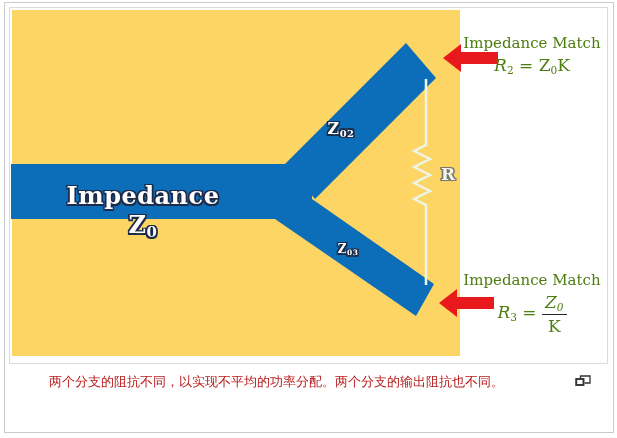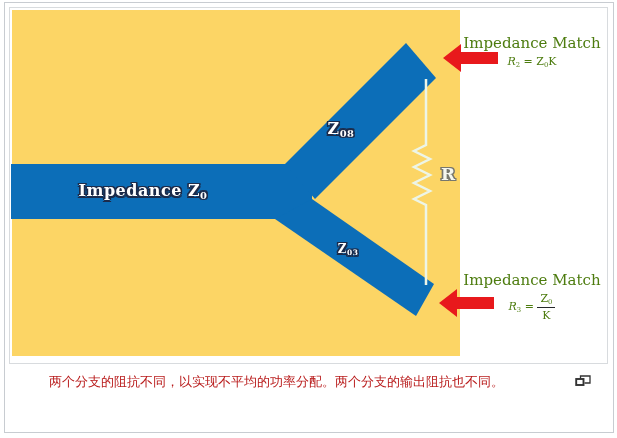--- a/index.html
+++ b/index.html
@@ -21,36 +21,36 @@
     color:#ffffff; font-weight:bold; font-family:"DejaVu Serif","Liberation Serif",serif;
     text-shadow:-1.5px -1.5px 0 #1c2b4a, 1.5px -1.5px 0 #1c2b4a, -1.5px 1.5px 0 #1c2b4a,
       1.5px 1.5px 0 #1c2b4a, -1.5px 0 0 #1c2b4a, 1.5px 0 0 #1c2b4a, 0 -1.5px 0 #1c2b4a, 0 1.5px 0 #1c2b4a;
     letter-spacing:0.5px;
   }
   .r-label {
     color:#f5f7ef; font-weight:bold; font-family:"DejaVu Serif","Liberation Serif",serif;
     text-shadow:-1.3px -1.3px 0 #77776d, 1.3px -1.3px 0 #77776d, -1.3px 1.3px 0 #77776d,
       1.3px 1.3px 0 #77776d, -1.3px 0 0 #77776d, 1.3px 0 0 #77776d, 0 -1.3px 0 #77776d, 0 1.3px 0 #77776d;
   }
-  .main-label { left:43px; top:173px; width:180px; font-size:16px; }
+  .main-label { left:43px; top:173px; width:180px; font-size:24px; }
   .z02-label { left:301px; top:111px; width:60px; font-size:16px; }
   .z03-label { left:308px; top:234px; width:60px; font-size:12px; }
   .res-label { left:423px; top:156px; width:30px; font-size:17px; }
   .sub { font-size:0.62em; vertical-align:-0.28em; }
   .annotation {
     position:absolute; width:156px; text-align:center;
     font-family:"DejaVu Serif","Liberation Serif",serif; color:#4d7c0f;
   }
   .ann-top { left:444px; top:26px; }
   .ann-bottom { left:444px; top:263px; }
   .ann-title { font-size:15px; }
-  .ann-formula { font-size:11px; margin-top:3px; }
+  .ann-formula { font-size:17px; margin-top:3px; }
   .ann-formula .var { font-style:italic; }
   .frac { display:inline-block; vertical-align:middle; text-align:center; }
-  .frac .num { display:block; padding:0 3px 1px 3px; border-bottom:1.4px solid #26272a; }
+  .frac .num { display:block; padding:0 3px 1px 3px; border-bottom:1.4px solid #26272a;font-style:italic; }
   .frac .den { display:block; padding-top:1px; }
   .caption-area {
     position:relative; padding:7px 30px 4px 4px;
     font-size:13px; line-height:1.68; color:#b91c1c;margin-left:36px;
   }
   .expand-btn { position:absolute; right:18px; top:8px; cursor:pointer; }
 </style>
 </head>
 <body>
 
@@ -62,21 +62,21 @@
       <polygon points="1,156 302,156 302,211 1,211" fill="#0C6EB8"></polygon>
       <polygon points="275,156 396,35 426,70 305,191" fill="#0C6EB8"></polygon>
       <polygon points="302,191 424,276 406,308 265,211" fill="#0C6EB8"></polygon>
       <polyline points="416,71 416,137 404,143 420,151 404,159 420,167 404,175 420,183 404,191 416,197 416,277" fill="none" stroke-width="2.5" stroke="#EDF5E7"></polyline>
       <polygon points="433,50 451,36 451,44 488,44 488,56 451,56 451,64" fill="#E8191C"></polygon>
       <polygon points="429,295 447,281 447,289 484,289 484,301 447,301 447,309" fill="#E8191C"></polygon>
     </svg>
 
     <div class="overlay outline-label main-label"><span>Impedance Z</span><span class="sub">0</span></div>
 
-    <div class="overlay outline-label z02-label"><span>Z</span><span class="sub">08</span></div>
+    <div class="overlay outline-label z02-label"><span>Z</span><span class="sub">02</span></div>
 
     <div class="overlay outline-label z03-label"><span>Z</span><span class="sub">03</span></div>
 
     <div class="overlay r-label res-label"><span>R</span></div>
 
     <div class="annotation ann-top">
       <div class="ann-title">Impedance Match</div>
       <div class="ann-formula"><span class="var">R</span><span class="sub">2</span><span> = </span><span>Z</span><span class="sub">0</span><span>K</span></div>
     </div>
 

